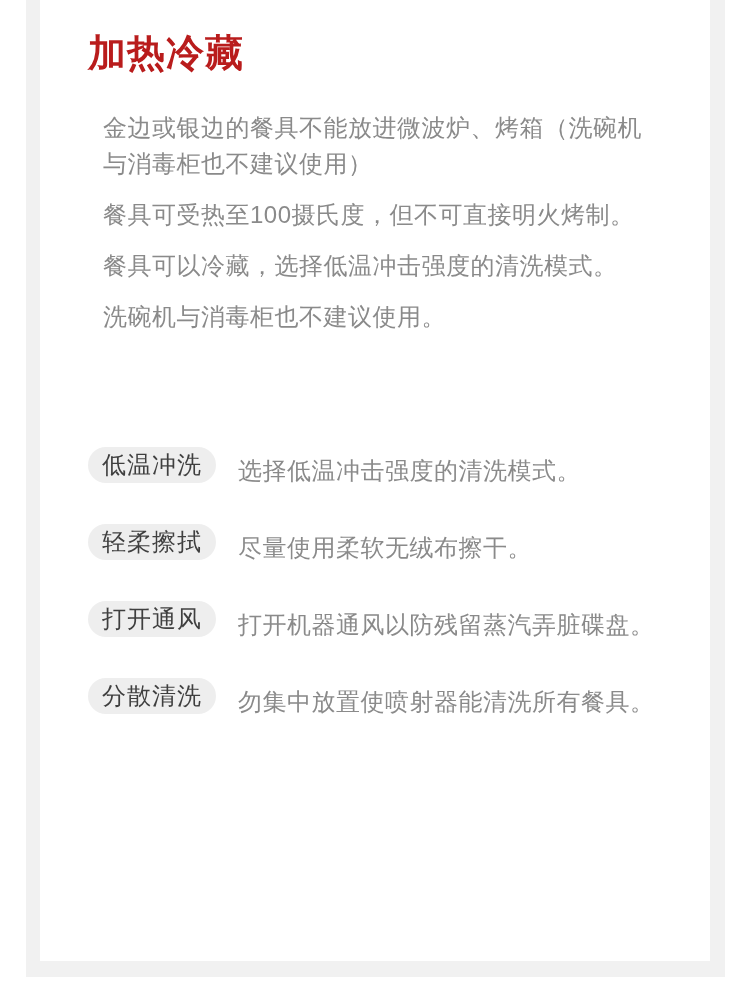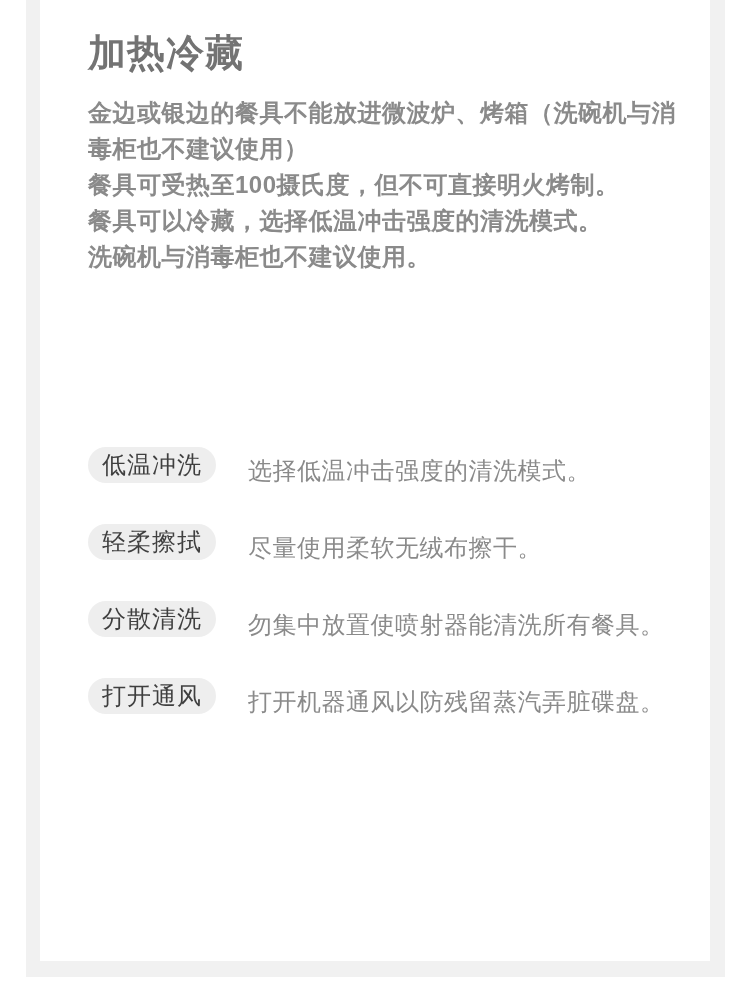--- a/index.html
+++ b/index.html
@@ -35,49 +35,49 @@
     height: 961px;
     background: #ffffff;
   }
   .section-title {
     position: absolute;
     left: 48px;
     margin: 0;
     font-size: 38px;
     line-height: 46px;
     font-weight: 600;
-    color: #737373;
+    color: #b91c1c;
     letter-spacing: 1px;
     white-space: nowrap;
   }
   .title-heating { top: 30px; }
   .title-dishwasher { top: 348px; }
   .care-paragraph {
     position: absolute;
     left: 48px;
     top: 95px;
     width: 588px;
     font-size: 24px;
     line-height: 36px;
     color: #8a8a8a;
     letter-spacing: 0.5px;
   }
-  .care-line { margin: 0; font-weight: bold; }
+  .care-line { margin: 15px; }
   .tips-list {
     position: absolute;
     left: 48px;
     top: 447px;
     display: flex;
     flex-direction: column;
     gap: 41px;
   }
   .tip-row {
     display: flex;
     align-items: center;
-    gap: 32px;
+    gap: 22px;
     height: 36px;
   }
   .tip-tag {
     flex: 0 0 auto;
     display: flex;
     align-items: center;
     justify-content: center;
     height: 36px;
     padding: 0 14px;
     border-radius: 18px;
@@ -119,26 +119,26 @@
           <span class="tip-desc">选择低温冲击强度的清洗模式。</span>
         </div>
 
         <div class="tip-row">
           <span class="tip-tag">轻柔擦拭</span>
           <span class="tip-desc">尽量使用柔软无绒布擦干。</span>
         </div>
 
 
         <div class="tip-row">
-          <span class="tip-tag">分散清洗</span>
-          <span class="tip-desc">勿集中放置使喷射器能清洗所有餐具。</span>
+          <span class="tip-tag">打开通风</span>
+          <span class="tip-desc">打开机器通风以防残留蒸汽弄脏碟盘。</span>
         </div>
 
         <div class="tip-row">
-          <span class="tip-tag">打开通风</span>
-          <span class="tip-desc">打开机器通风以防残留蒸汽弄脏碟盘。</span>
+          <span class="tip-tag">分散清洗</span>
+          <span class="tip-desc">勿集中放置使喷射器能清洗所有餐具。</span>
         </div>
 
 
       </div>
     </div>
   </div>
 </div>
 
 </body></html>

